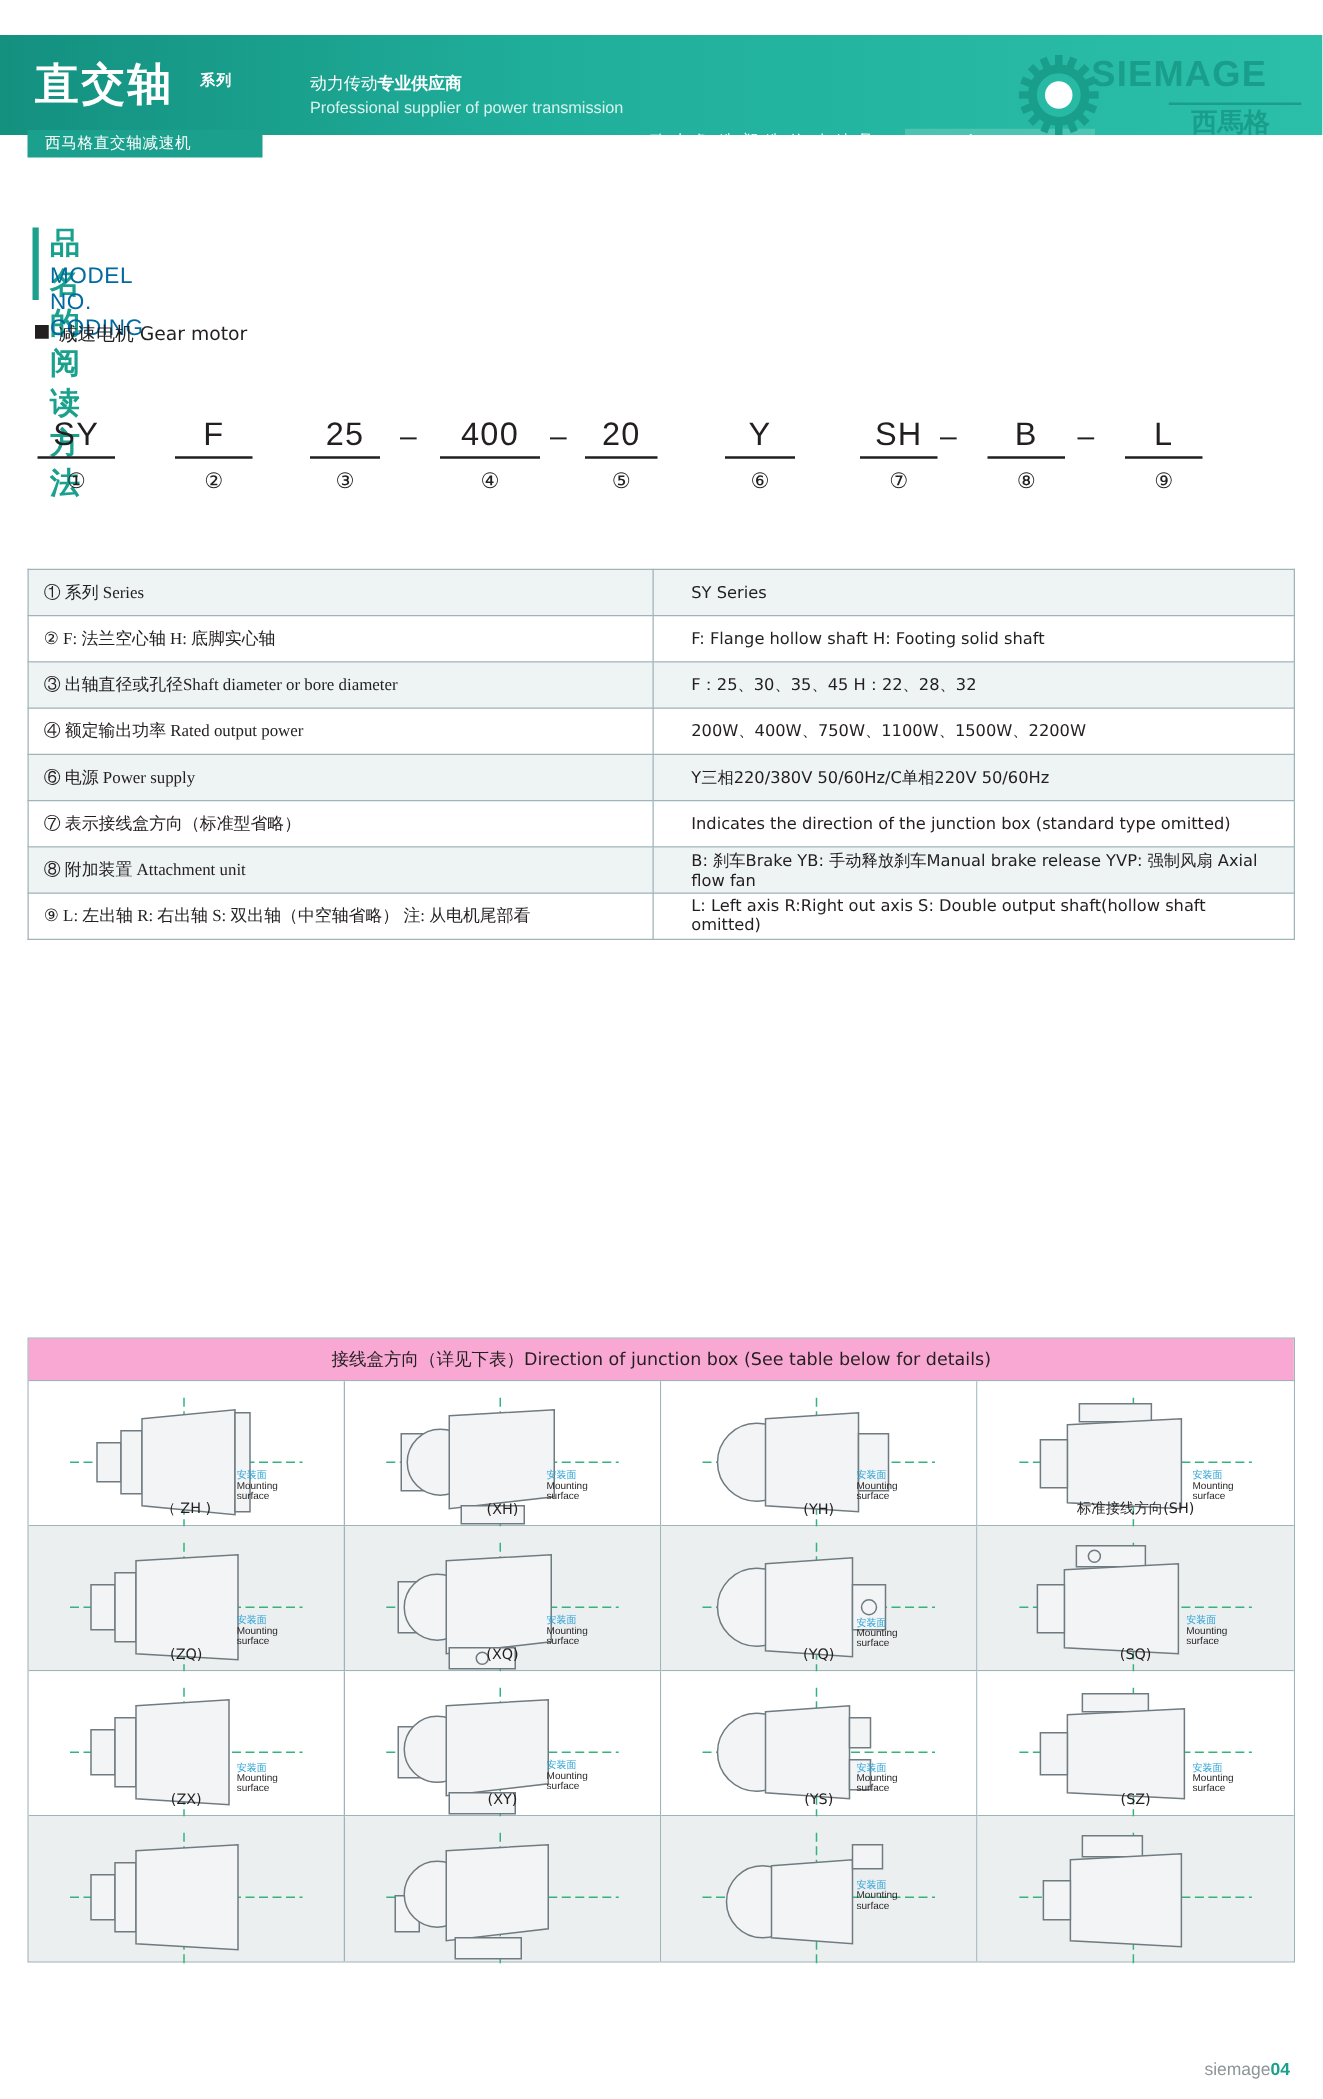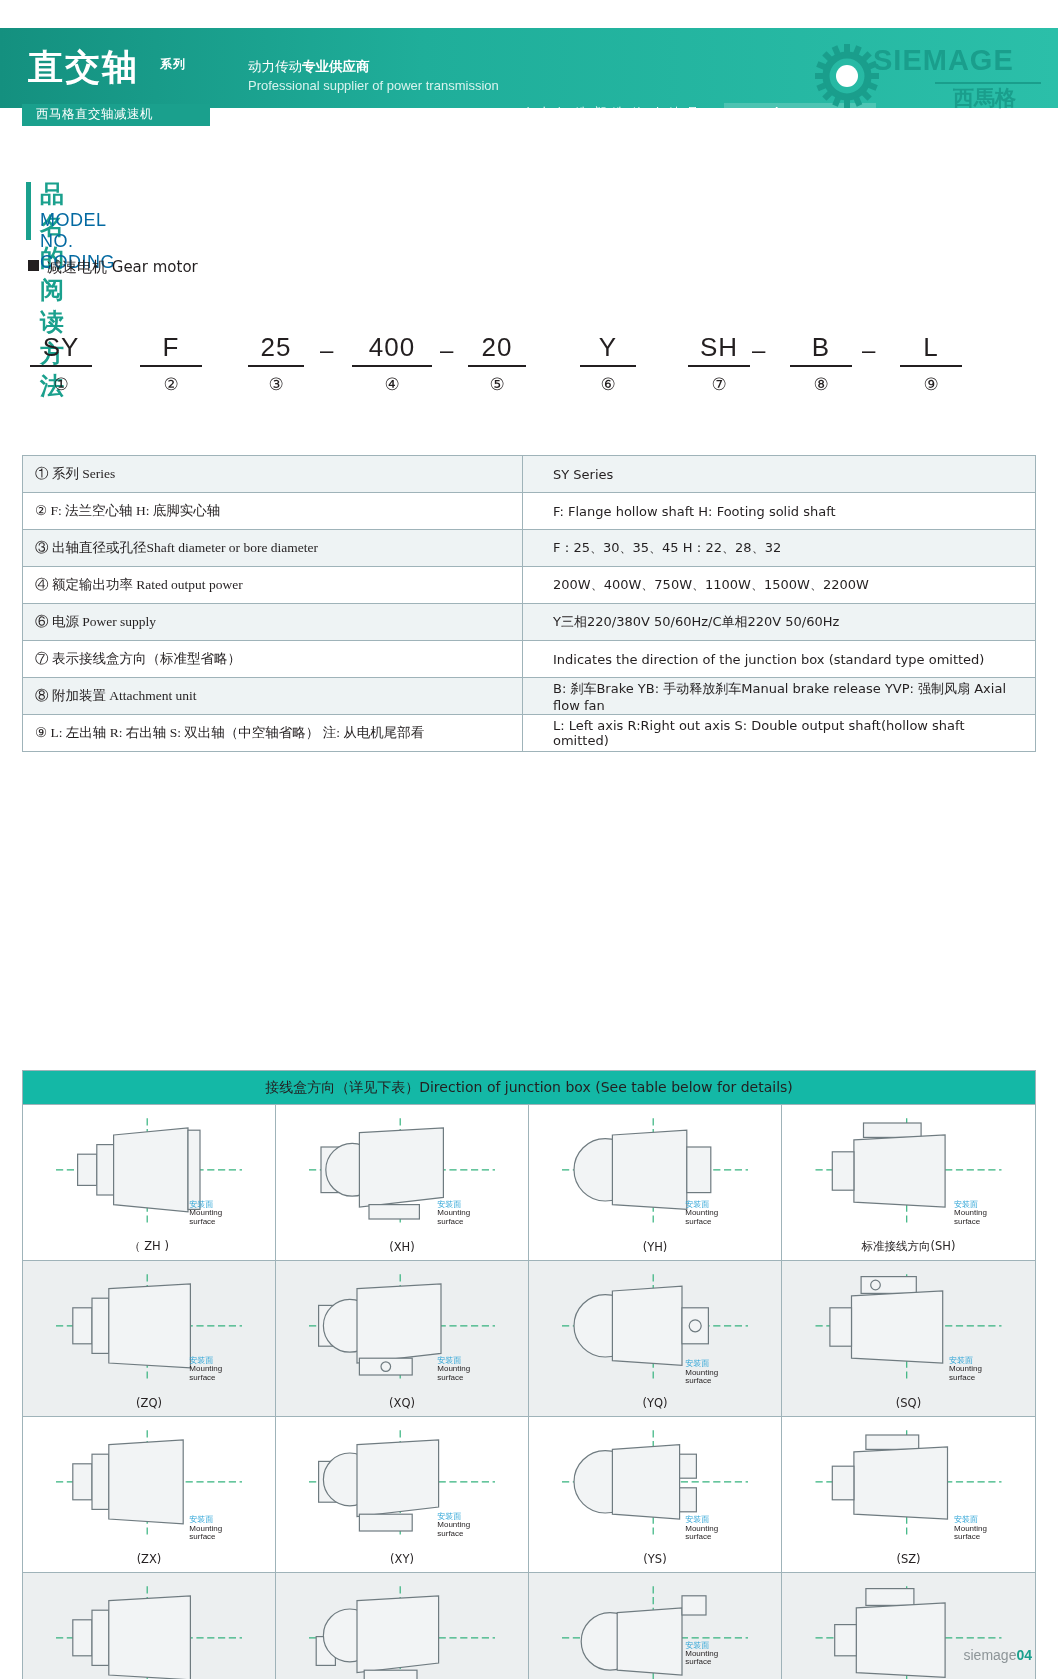--- a/index.html
+++ b/index.html
@@ -112,27 +112,27 @@
             font-family:Liberation Serif, serif; }
   .tbl td.l { width:500px; }
   .tbl td.r { font-family:"Liberation Sans", sans-serif; font-size:13px;padding-left:30px; }
   .tbl tr:nth-child(odd) td { background:#eef3f4; }
   .tbl tr:nth-child(even) td { background:#ffffff; }
   .tbl td.r.cn { font-family:"DejaVu Sans", sans-serif; }
 
   
   .jb { position:absolute; left:22px; top:1070px; width:1014px; border:1px solid #9fb3b9; }
   .jb-title {
-    height:34px; background:#14b8a6; border-bottom:1px solid #9fb3b9;
+    height:34px; background:#f9a8d4; border-bottom:1px solid #9fb3b9;
     display:flex; align-items:center; justify-content:center;
     font-size:14px; font-family:"DejaVu Sans", sans-serif; color:#231f20;
   }
   .jb-grid { display:grid; grid-template-columns:repeat(4,1fr); }
   .jb-cell {
-    height:156px; border-right:1px solid #9fb3b9; border-bottom:1px solid #9fb3b9;
+    height:116px; border-right:1px solid #9fb3b9; border-bottom:1px solid #9fb3b9;
     position:relative; background:#ffffff;
   }
   .jb-grid .jb-cell:nth-child(4n) { border-right:none; }
   .jb-grid .jb-cell:nth-child(n+13) { border-bottom:none; }
   .jb-row-alt { background:#eceff0 !important; }
   .jb-label {
     position:absolute; bottom:6px; left:0; width:100%; text-align:center;
     font-size:11.5px; color:#231f20; font-family:"DejaVu Sans", sans-serif;
   }
   .jb-mount {

